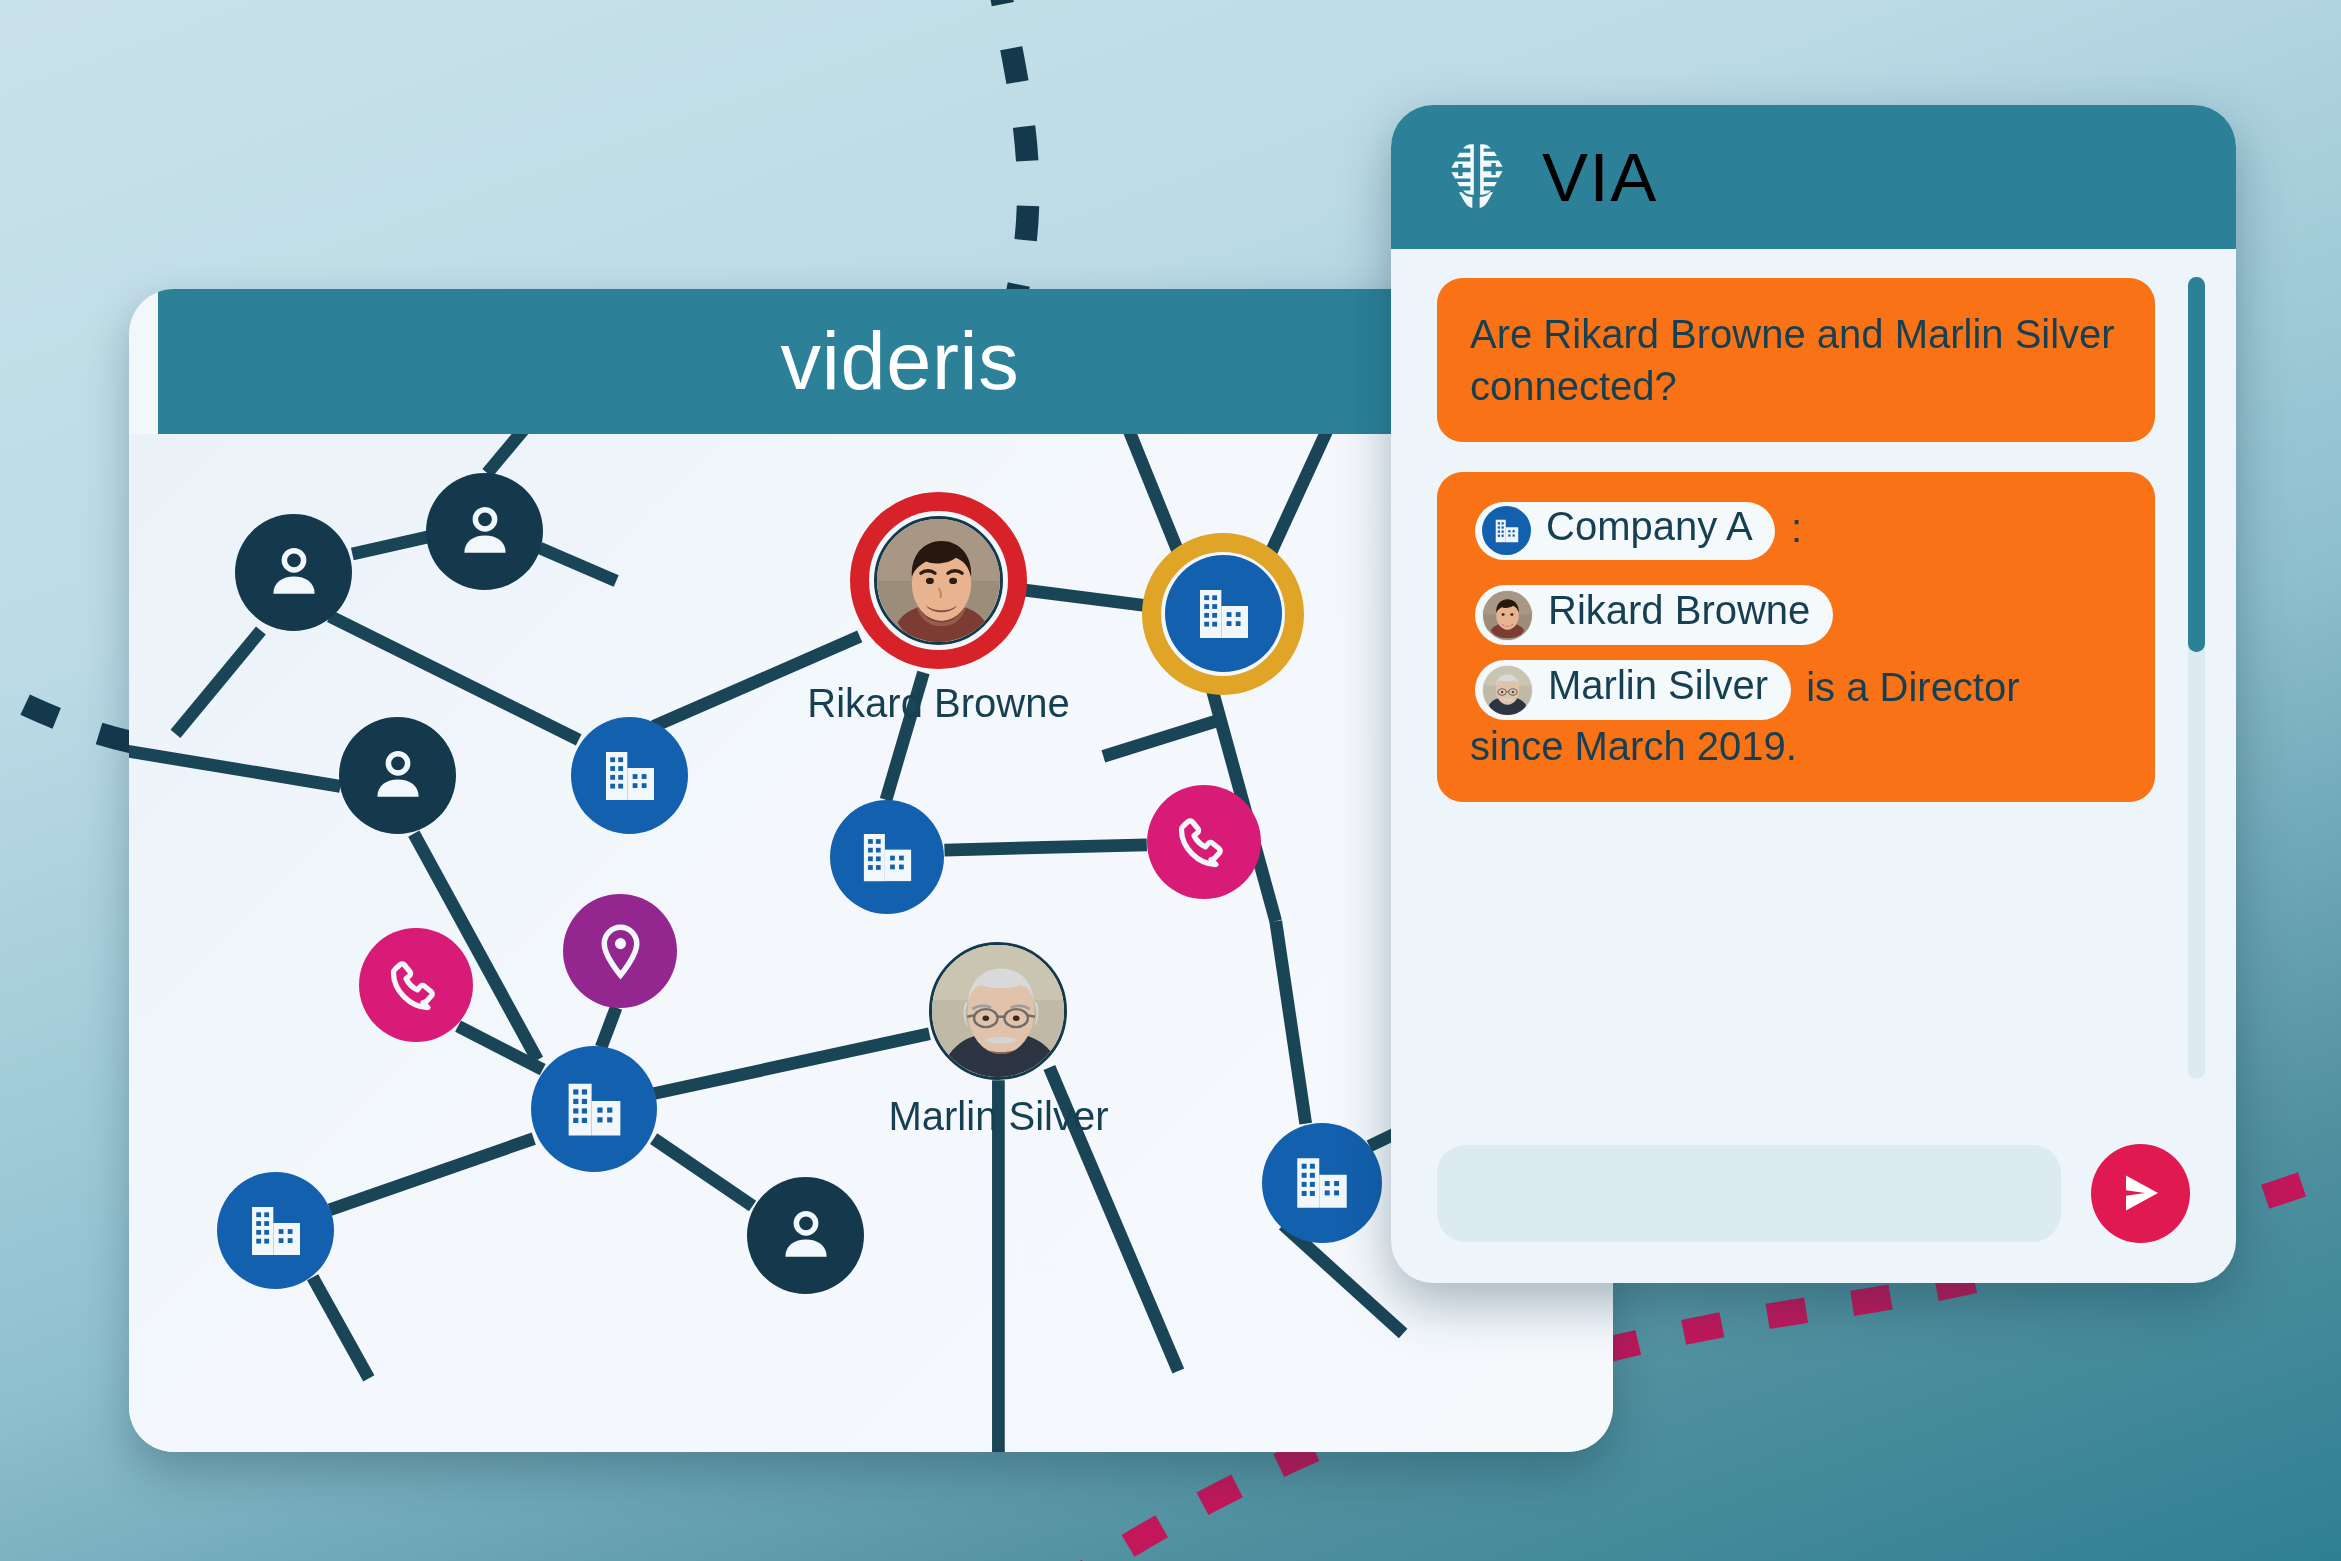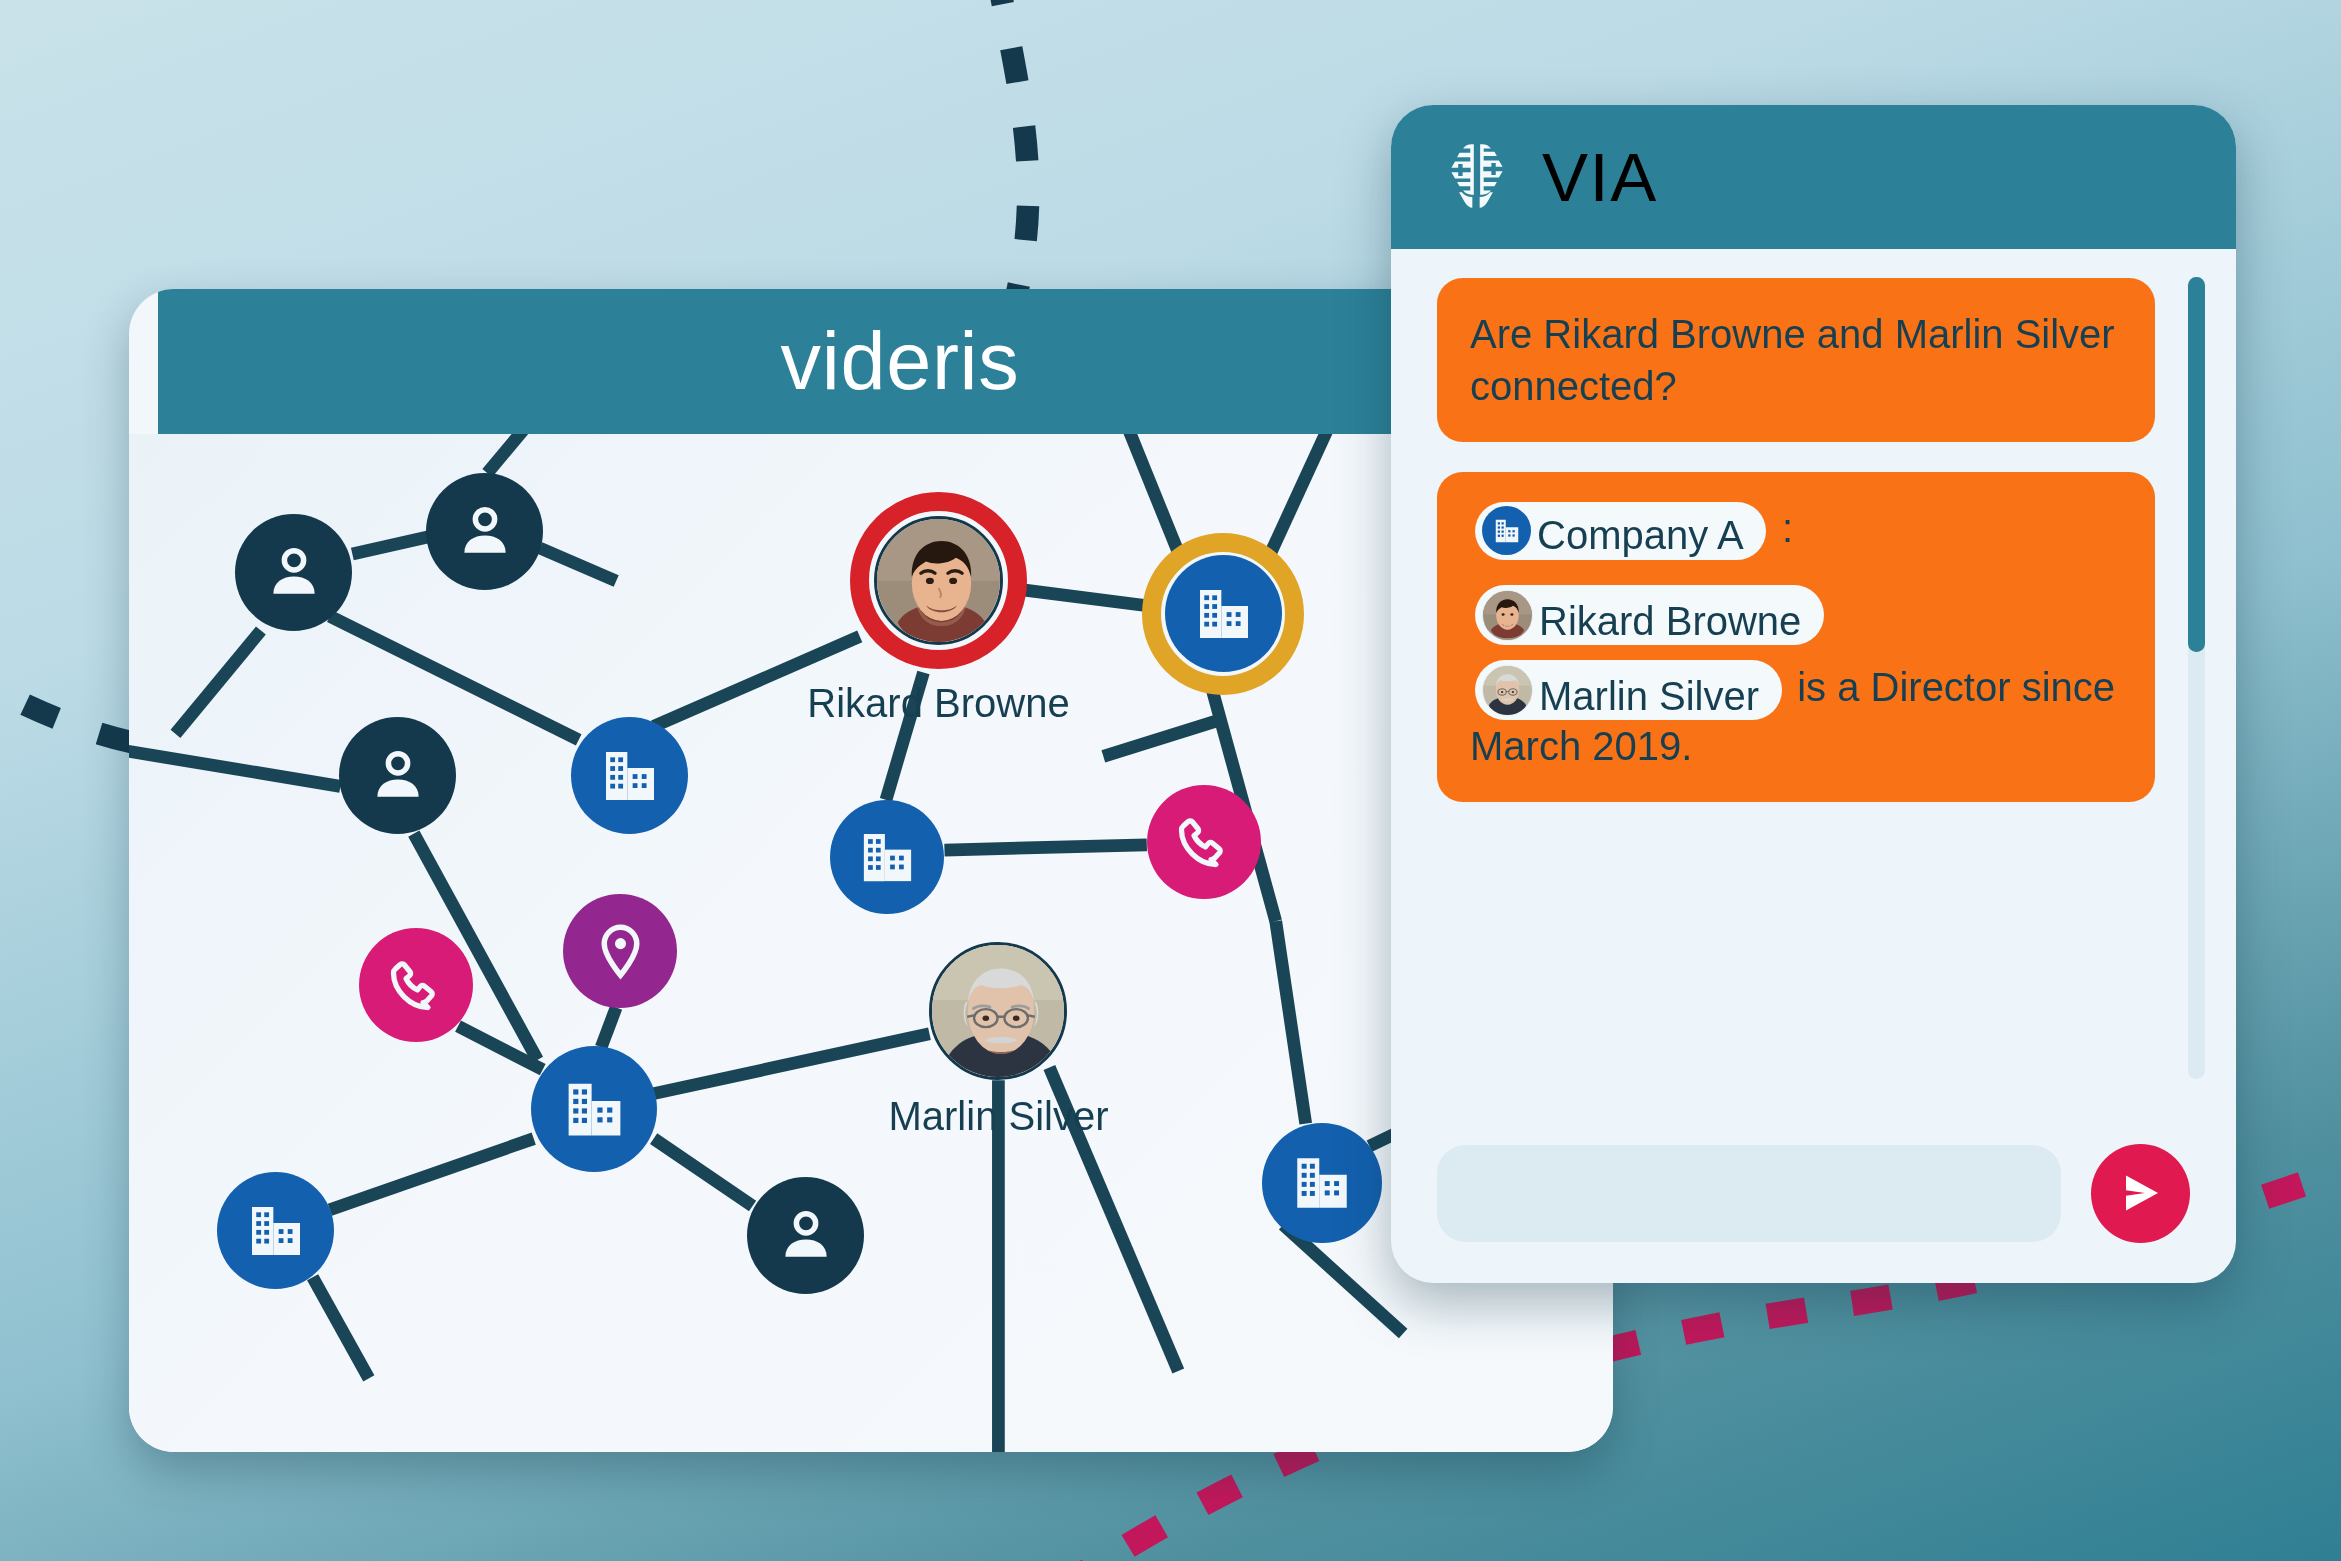--- a/index.html
+++ b/index.html
@@ -151,22 +151,22 @@
     background: #f97316;
     border-radius: 25.5px;
     padding: 30px 33px;
     color: #173f52;
     font-size: 40px;
     line-height: 1.30;
     margin-bottom: 30px;
   }
   .chip {
     display: inline-flex;
-    align-items: flex-end;
-    gap: 6px;
+    align-items: flex-start;
+    gap: 15px;
     background: #f4f9fc;
     border-radius: 34px;
     padding: 4.5px 22.5px 4.5px 7.5px;
     vertical-align: middle;
     margin: 0 4.5px;
     line-height: 1;
   }
   .chip-avatar {
     width: 49px; height: 49px;
     border-radius: 50%;

